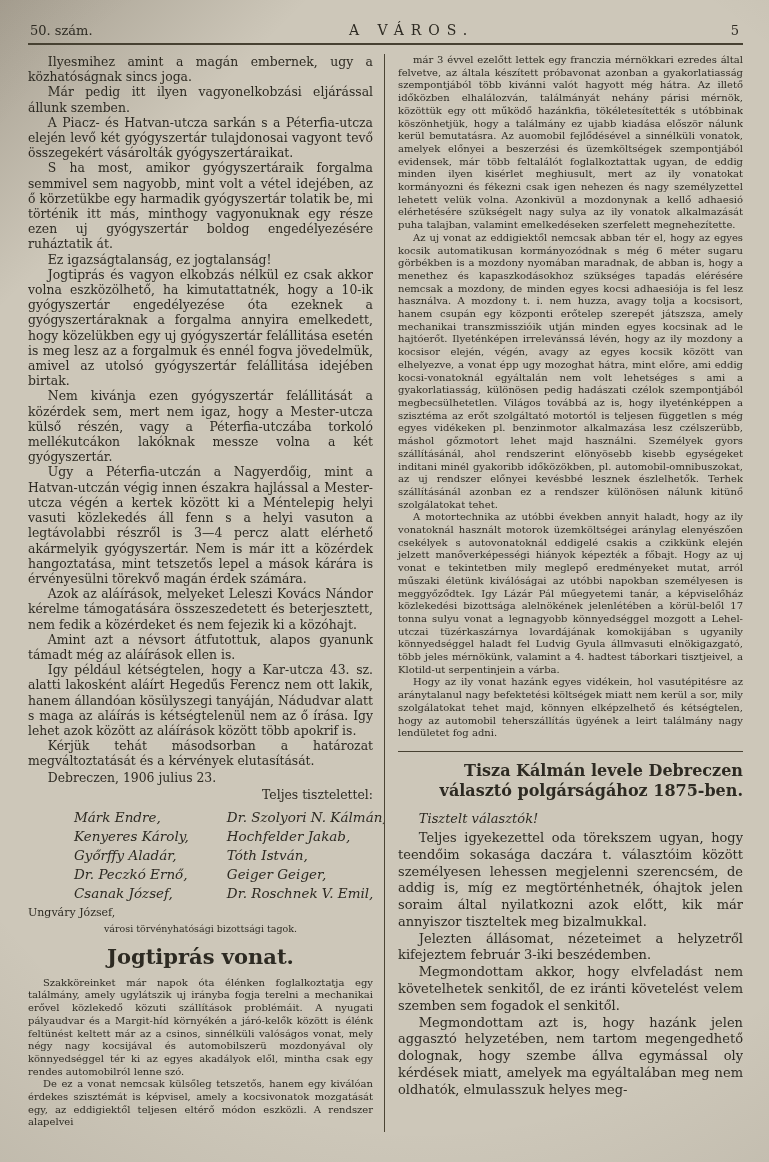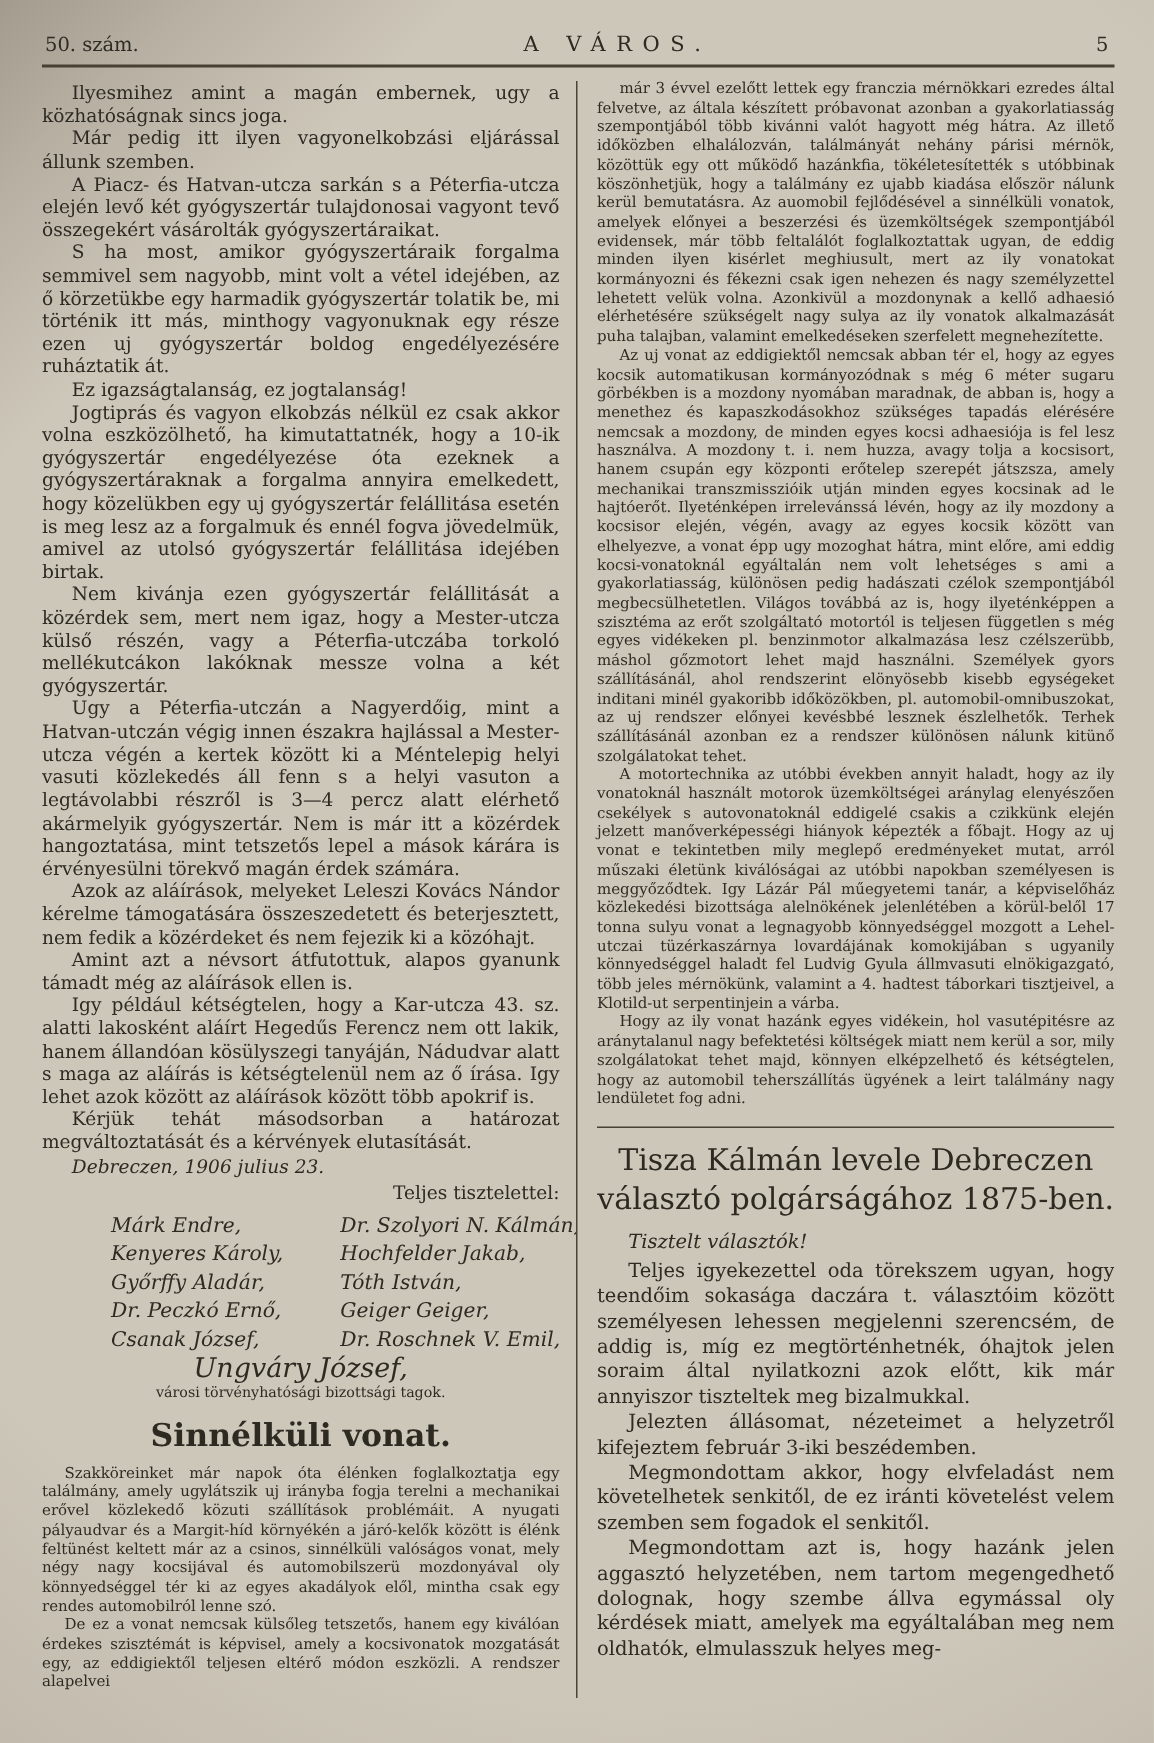--- a/index.html
+++ b/index.html
@@ -17,30 +17,30 @@
   .masthead .mh-title{letter-spacing:0.5em;font-size:14px;font-weight:normal;}
   .masthead .mh-page{font-size:13px;}
   .rule-top{border-top:2px solid #474132;margin-bottom:9px;}
   .columns{display:flex;height:calc(100% - 54px);overflow:hidden;}
   .col{flex:1 1 0;overflow:hidden;min-width:0;}
   .col.left{padding-right:11px;}
   .col.right{padding-left:13px;}
   .col-divider{flex:0 0 1px;width:1px;background:#4a4434;}
   .body-text p{margin:0;text-indent:1.6em;text-align:justify;font-size:12.4px;line-height:15.2px;}
   .small-text p{margin:0;text-indent:1.5em;text-align:justify;font-size:10px;line-height:12.7px;}
-  .dateline{margin:1px 0 0;text-indent:1.6em;font-size:12.4px;line-height:15.2px;font-style:italic;}
+  .dateline{margin:1px 0 0;text-indent:1.6em;font-size:12.4px;line-height:15.2px;}
   .closing{margin:2px 0 6px;text-align:right;font-size:12.4px;}
   .signatures{display:flex;font-style:italic;font-size:13.5px;line-height:19px;padding-left:8px;}
   .sig-col{flex:1 1 0;}
   .sig-col div{white-space:nowrap;margin-left:38px;}
-  .sig-center{text-align:center;font-style:italic;font-size:18px;margin:0;line-height:19px;}
+  .sig-center{text-align:left;font-size:11px;margin:0;line-height:19px;}
   .sig-caption{text-align:center;font-size:9.5px;margin:1px 0 6px;}
   .article-title{text-align:center;font-size:21px;font-weight:bold;margin:10px 0 8px;}
   .rule-mid{border-top:1.5px solid #474132;margin:11px 0 9px;}
-  .article-title-2{font-size:20px;font-weight:normal;margin:0 0 9px;line-height:1.28;text-align:center;}
+  .article-title-2{font-size:16px;font-weight:bold;margin:0 0 9px;line-height:1.28;text-align:right;}
   .salutation{font-style:italic;font-size:13px;margin:0 0 4px;text-indent:1.6em;}
   .tisza-text p{margin:0;text-indent:1.6em;text-align:justify;font-size:13px;line-height:16.8px;}
 </style>
 </head>
 <body>
 
 <div class="page">
 
   <header class="masthead">
     <span class="mh-issue">50. szám.</span>
@@ -80,21 +80,21 @@
             <div>Dr. Szolyori N. Kálmán,</div>
             <div>Hochfelder Jakab,</div>
             <div>Tóth István,</div>
             <div>Geiger Geiger,</div>
             <div>Dr. Roschnek V. Emil,</div>
           </div>
       </div>
       <p class="sig-center">Ungváry József,</p>
       <p class="sig-caption">városi törvényhatósági bizottsági tagok.</p>
 
-      <h2 class="article-title">Sinnélküli vonat.</h2>
+      <h2 class="article-title">Jogtiprás vonat.</h2>
       <div class="small-text">
           <p>Szakköreinket már napok óta élénken foglalkoztatja egy találmány, amely ugylátszik uj irányba fogja terelni a mechanikai erővel közlekedő közuti szállítások problémáit. A nyugati pályaudvar és a Margit-híd környékén a járó-kelők között is élénk feltünést keltett már az a csinos, sinnélküli valóságos vonat, mely négy nagy kocsijával és automobilszerü mozdonyával oly könnyedséggel tér ki az egyes akadályok elől, mintha csak egy rendes automobilról lenne szó.</p>
           <p>De ez a vonat nemcsak külsőleg tetszetős, hanem egy kiválóan érdekes szisztémát is képvisel, amely a kocsivonatok mozgatását egy, az eddigiektől teljesen eltérő módon eszközli. A rendszer alapelvei</p>
         </div>
     </section>
 
     <div class="col-divider"></div>
 
     <section class="col right">
       <div class="small-text">

